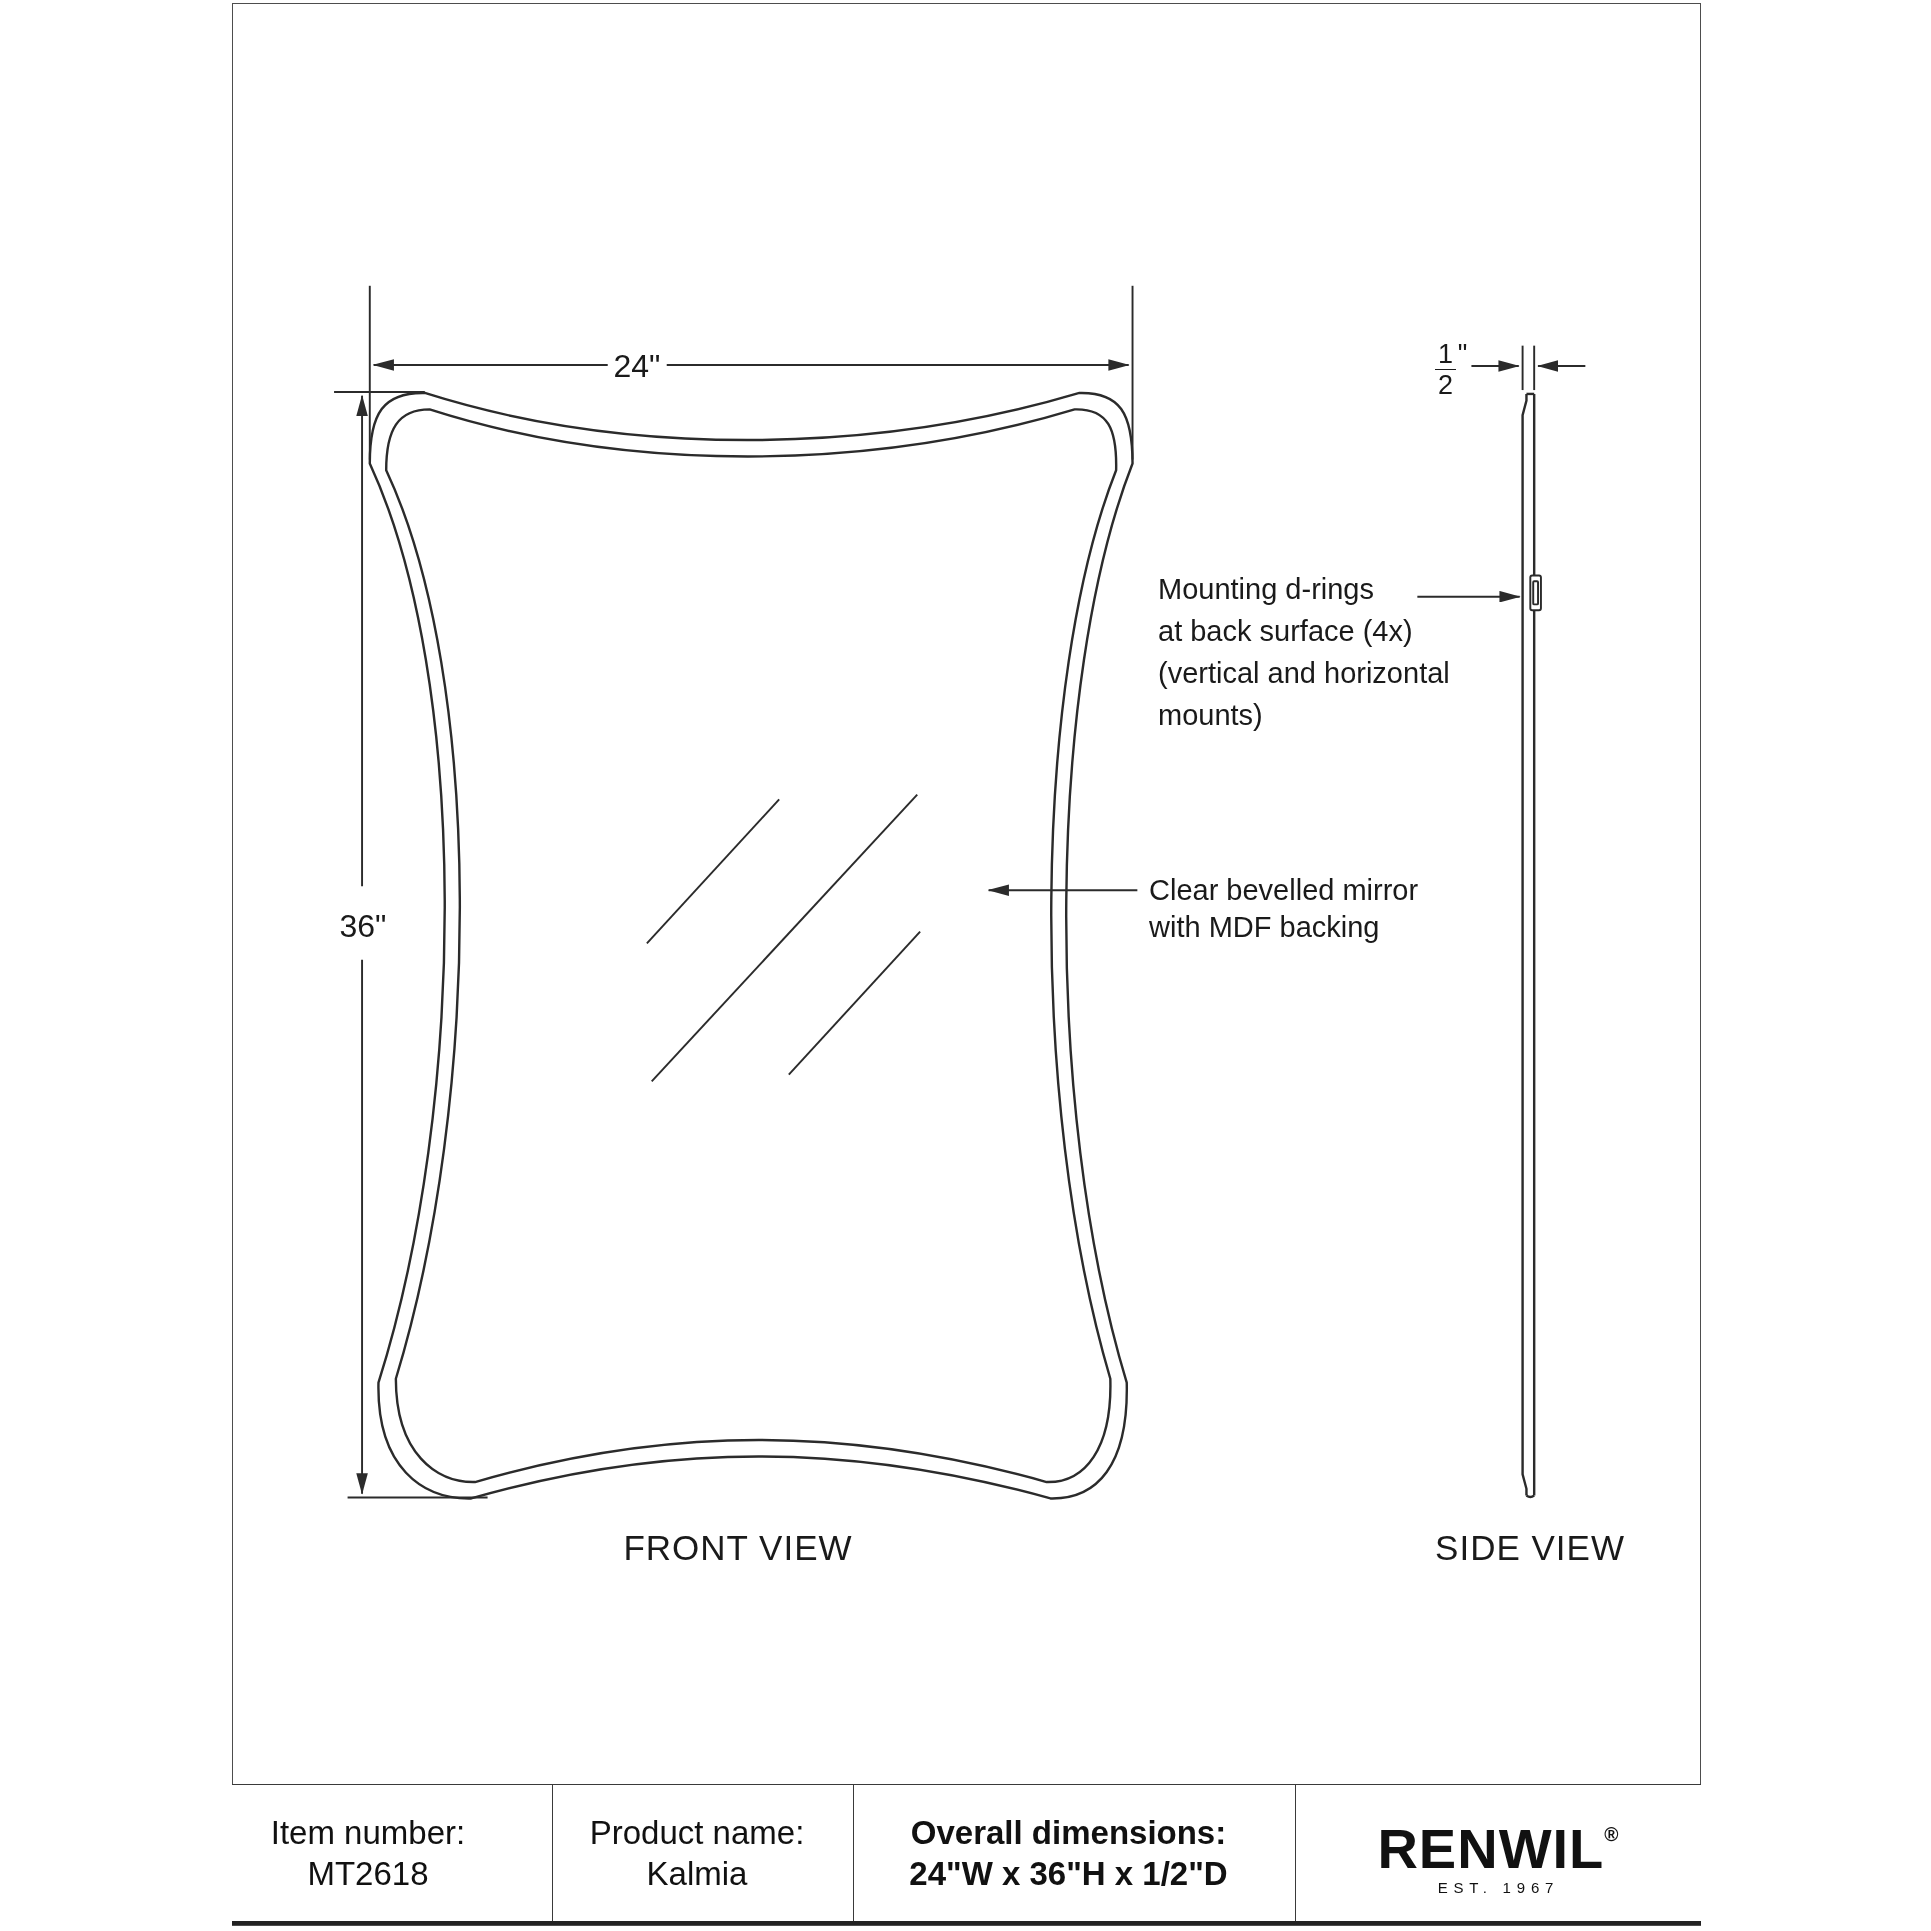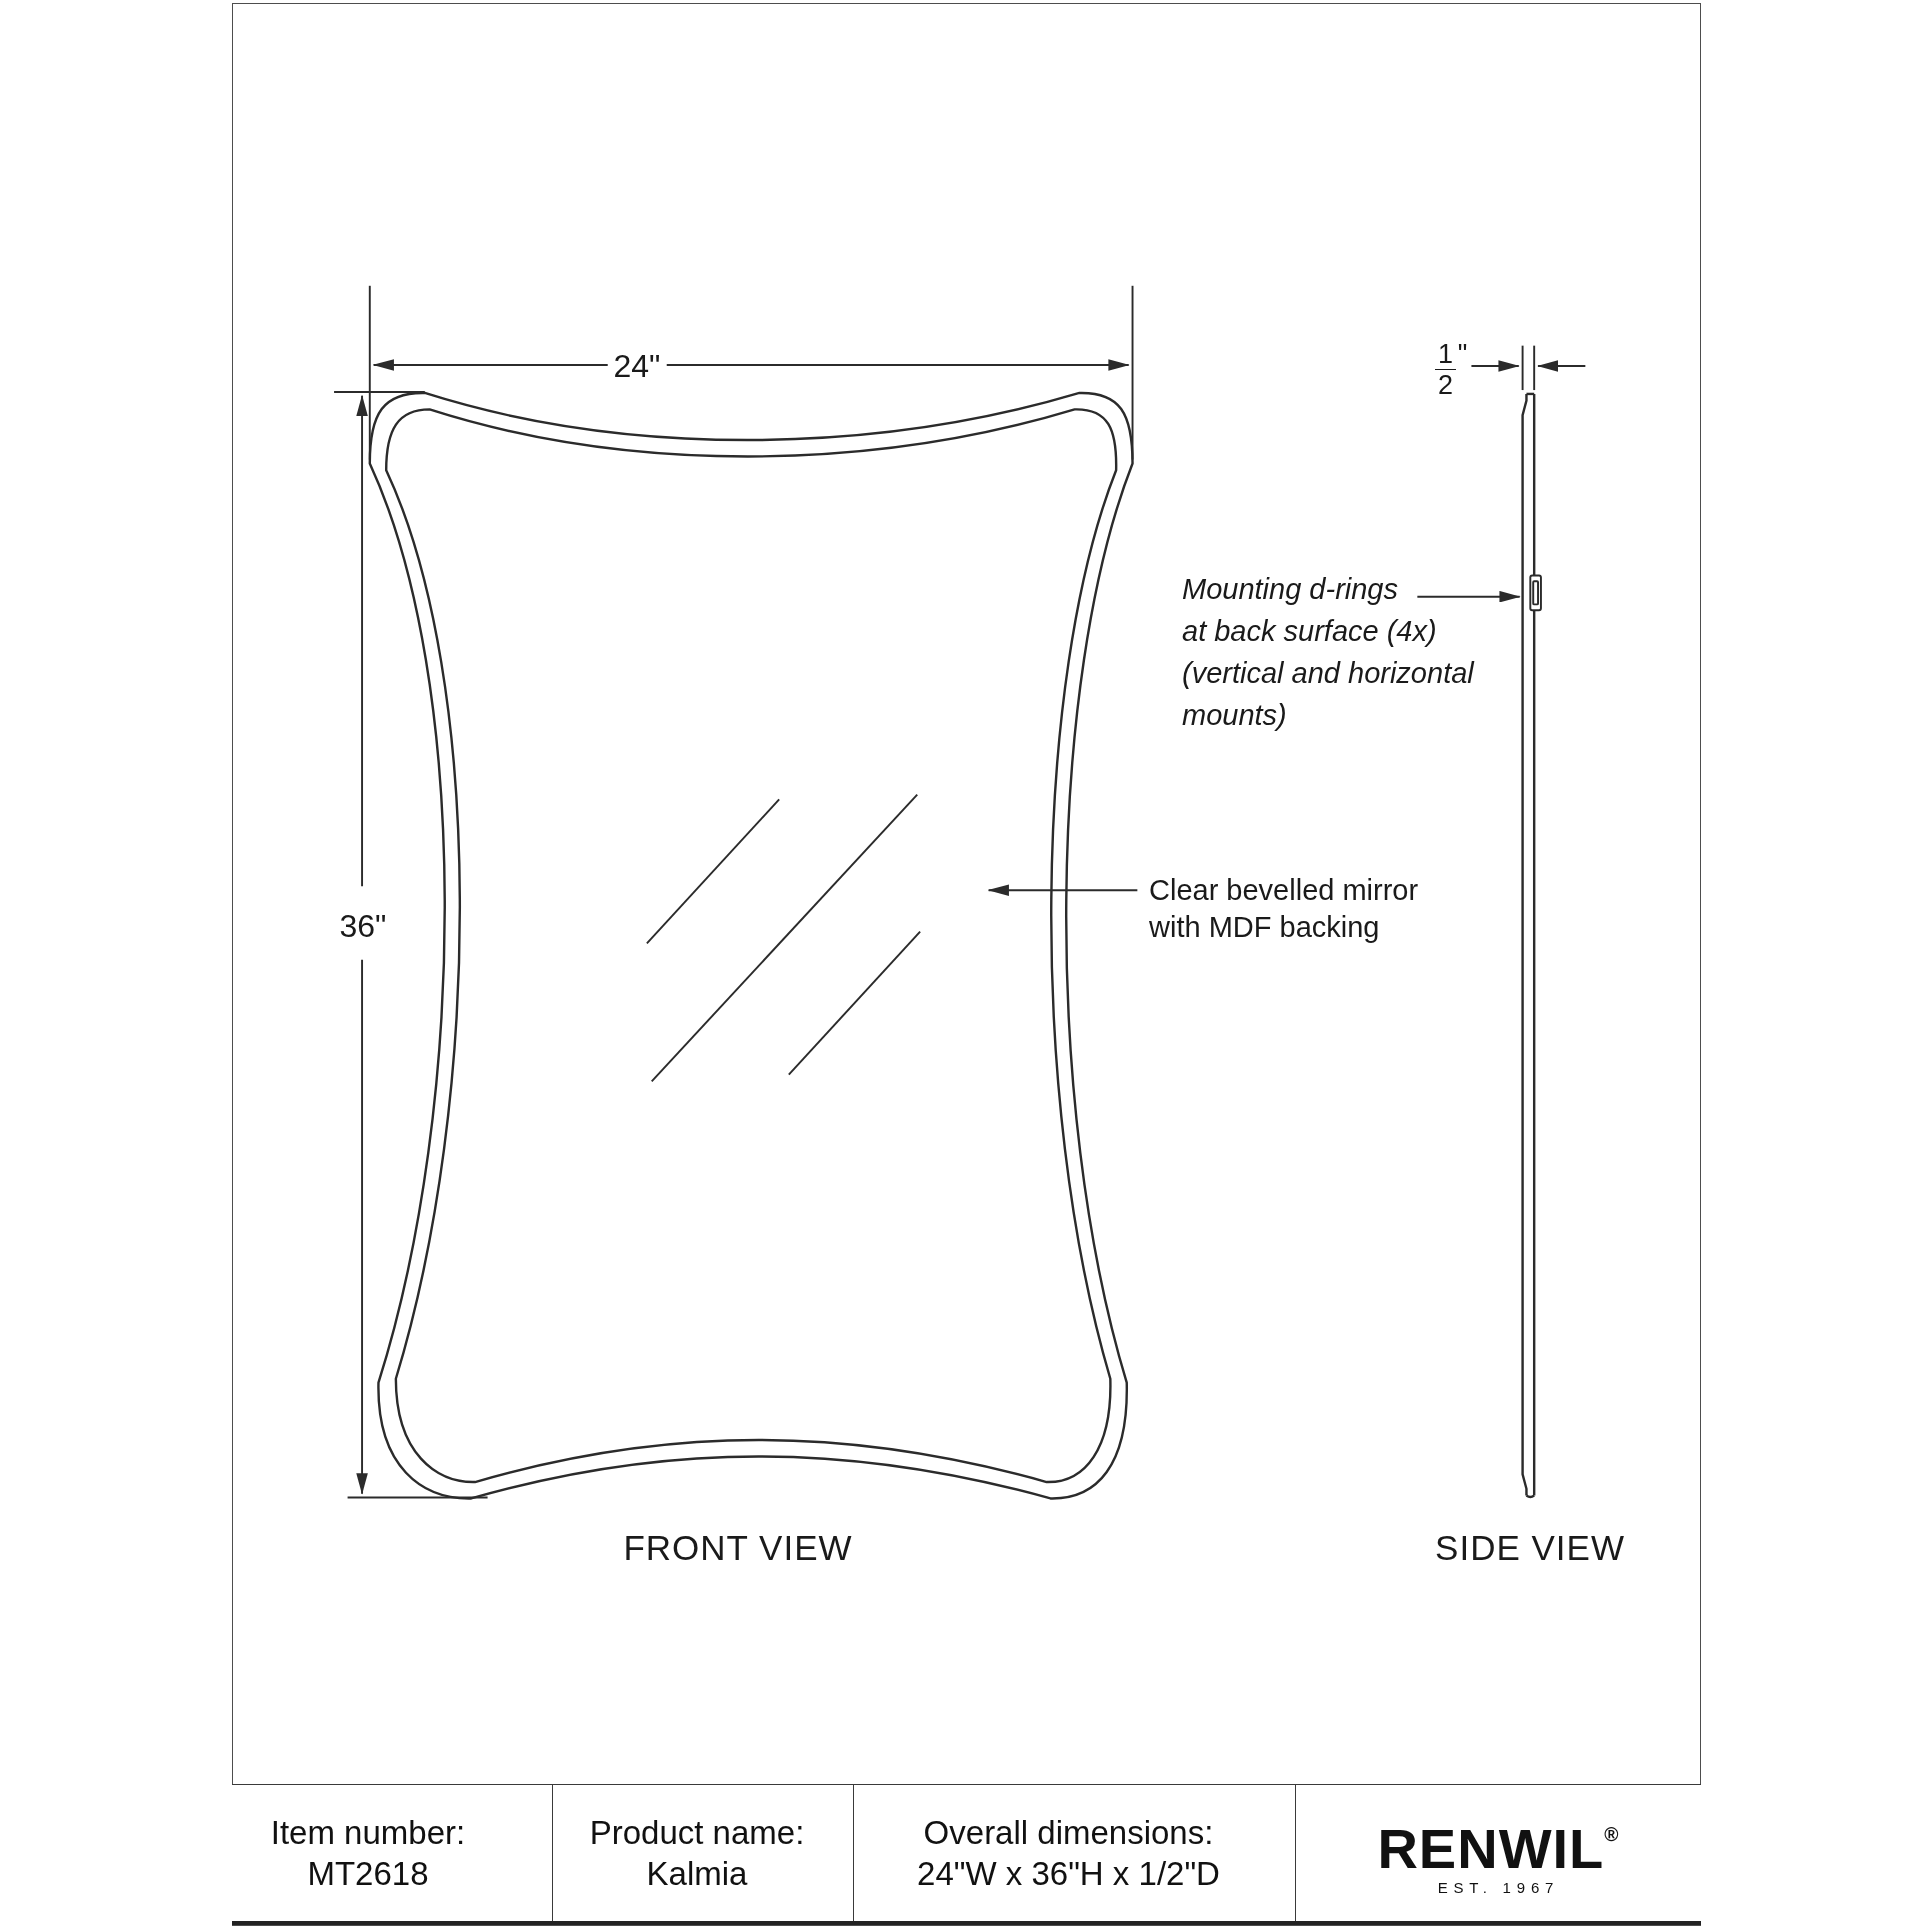--- a/index.html
+++ b/index.html
@@ -22,21 +22,21 @@
   .frac-unit{font-size:27px;line-height:28px;margin-left:1.9px;}
   
   .footer-row{position:absolute;left:232px;top:1784px;width:1469px;height:141px;
               border-top:1.9px solid #3a3a3a;display:flex;box-sizing:border-box;
               border-bottom:4.8px solid #222222;background:#ffffff;gap:12px;}
   .fcell{display:flex;flex-direction:column;align-items:center;justify-content:center;
          box-sizing:border-box;text-align:center;}
   .fcell+.fcell{border-left:1.9px solid #3a3a3a;}
   .fcell-item{width:286px;}
   .fcell-product{width:304px;margin-left:36px;}
-  .fcell-overall{width:452px;}
+  .fcell-overall{width:452px;font-weight:bold;}
   .fcell-brand{width:427px;}
   .fcell .line1,.fcell .line2{font-size:33px;line-height:41px;color:#111;}
   .brand-name{font-size:56px;font-weight:800;letter-spacing:1px;color:#111;line-height:50px;}
   .brand-reg{font-size:19.3px;vertical-align:27px;font-weight:700;}
   .brand-est{font-size:15px;letter-spacing:5.8px;margin-top:5.8px;color:#111;}
 </style>
 </head>
 <body>
 
 <div id="canvas">
@@ -121,21 +121,21 @@
   <div class="abs dim-label" style="left:363px;top:908px;transform:translateX(-50%);">36"</div>
 
   <div class="abs frac" style="left:1435px;top:340px;">
     <span class="frac-col">
       <span class="frac-num">1</span>
       <span class="frac-den">2</span>
     </span>
     <span class="frac-unit">"</span>
   </div>
 
-  <div class="abs note note-mounting" style="left:1182px;top:568px;font-style:italic;">
+  <div class="abs note note-mounting" style="left:1158px;top:568px;">
     <div>Mounting d-rings</div>
     <div>at back surface (4x)</div>
     <div>(vertical and horizontal</div>
     <div>mounts)</div>
   </div>
 
   <div class="abs note note-mirror" style="left:1149px;top:872px;">
     <div>Clear bevelled mirror</div>
     <div>with MDF backing</div>
   </div>

